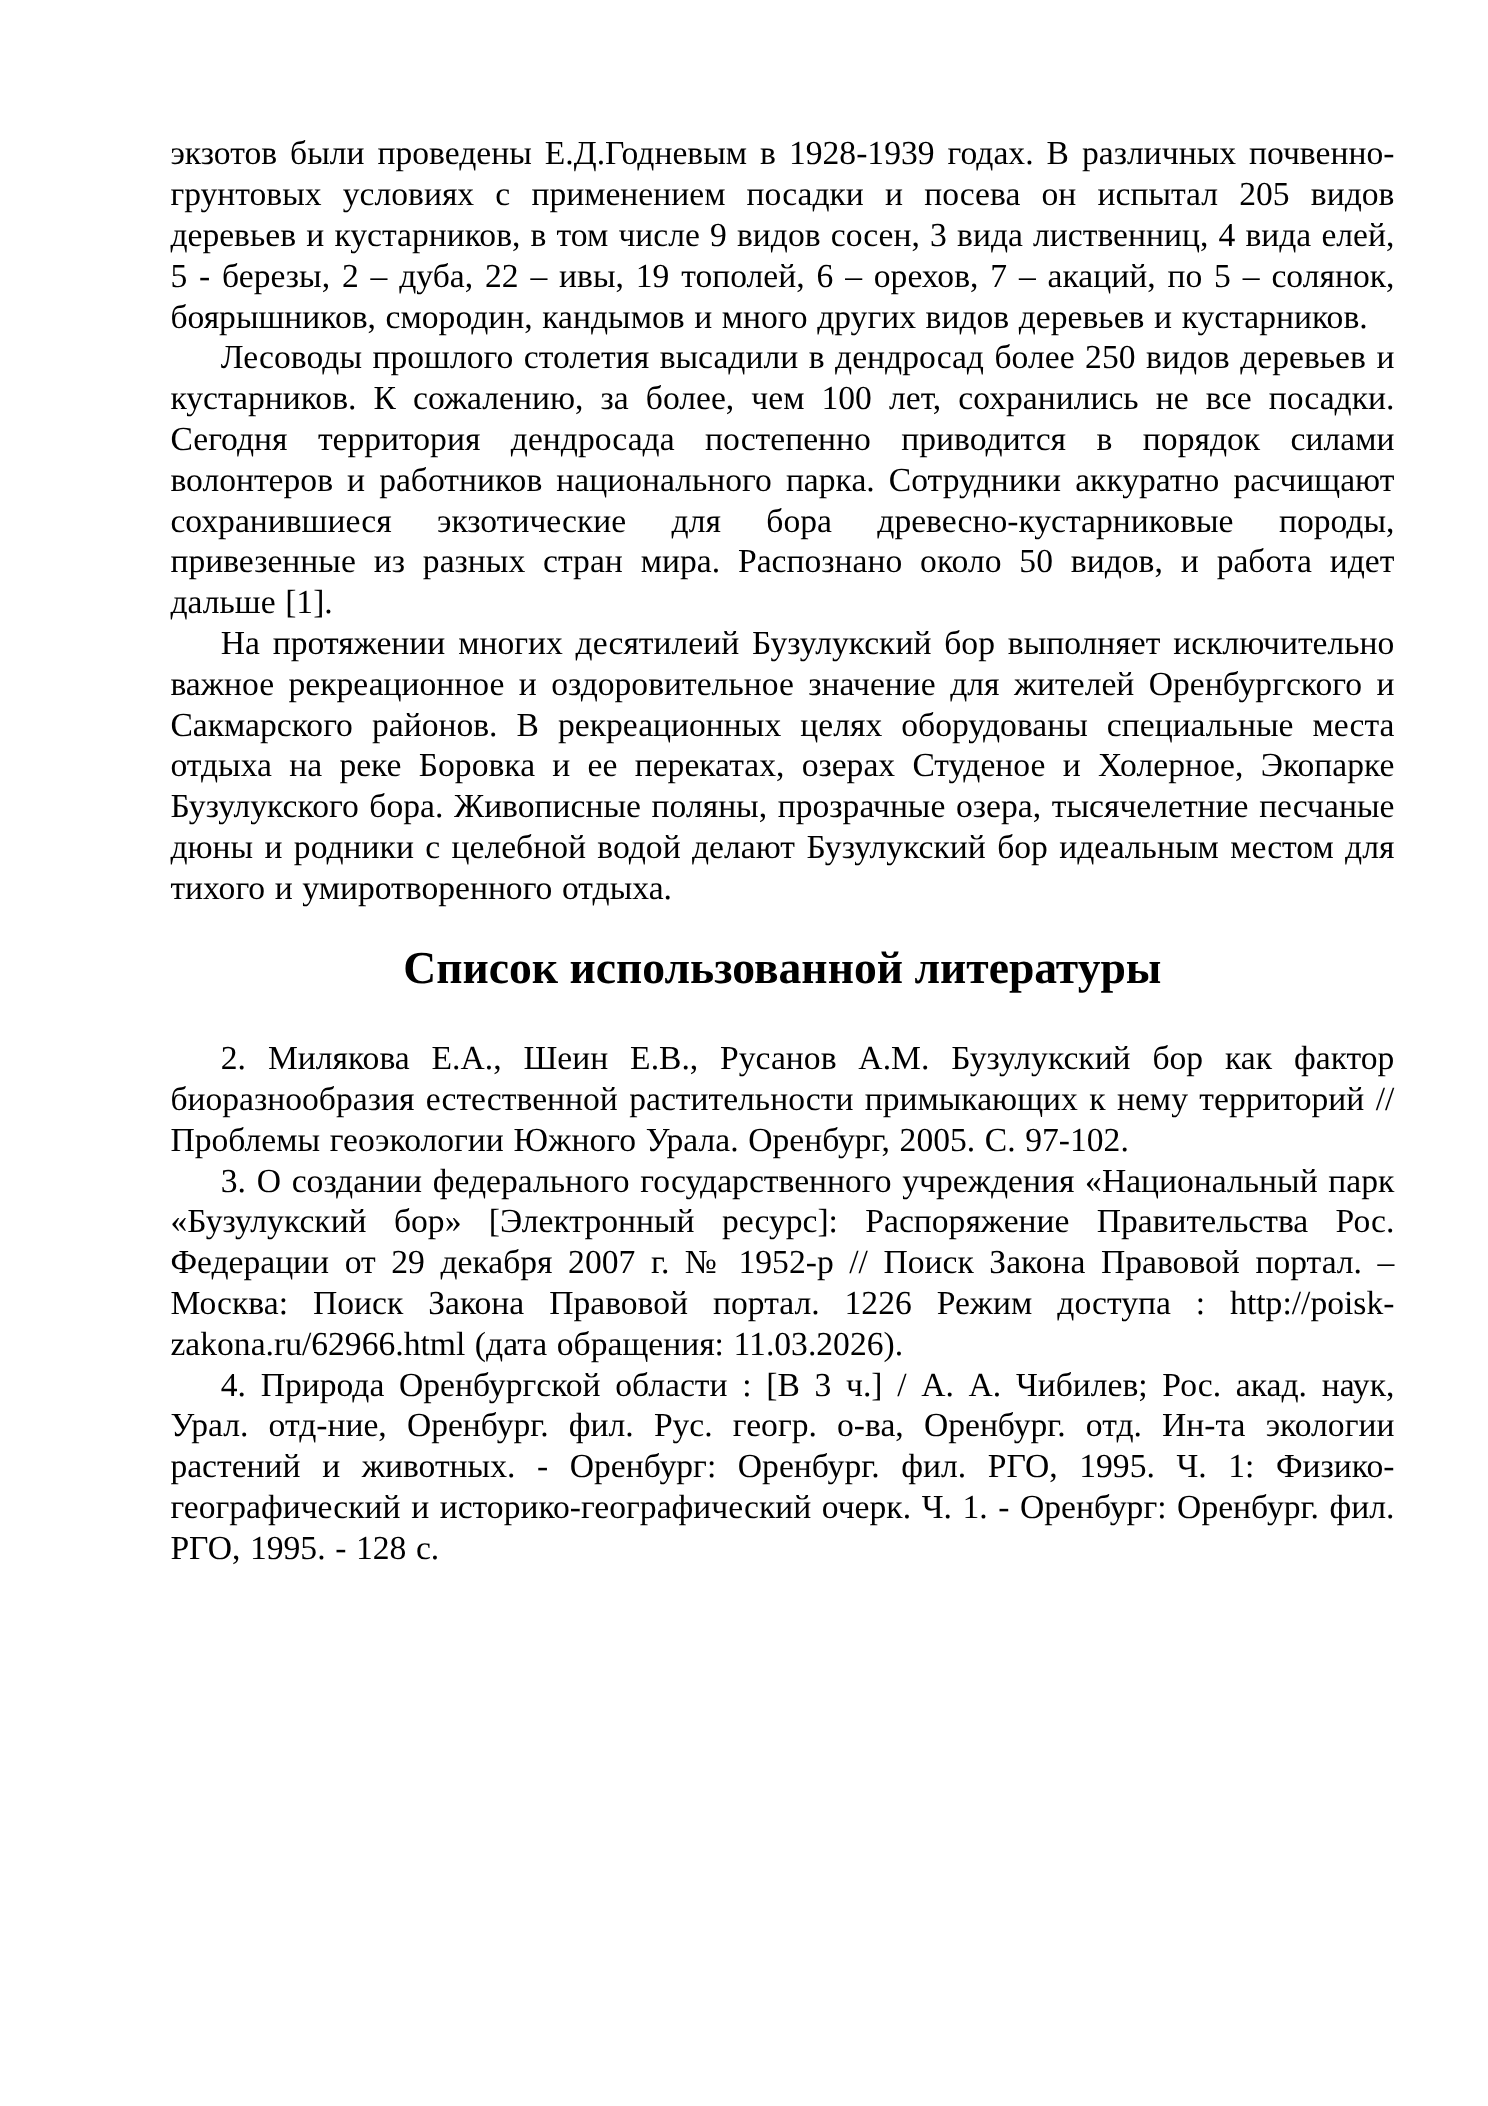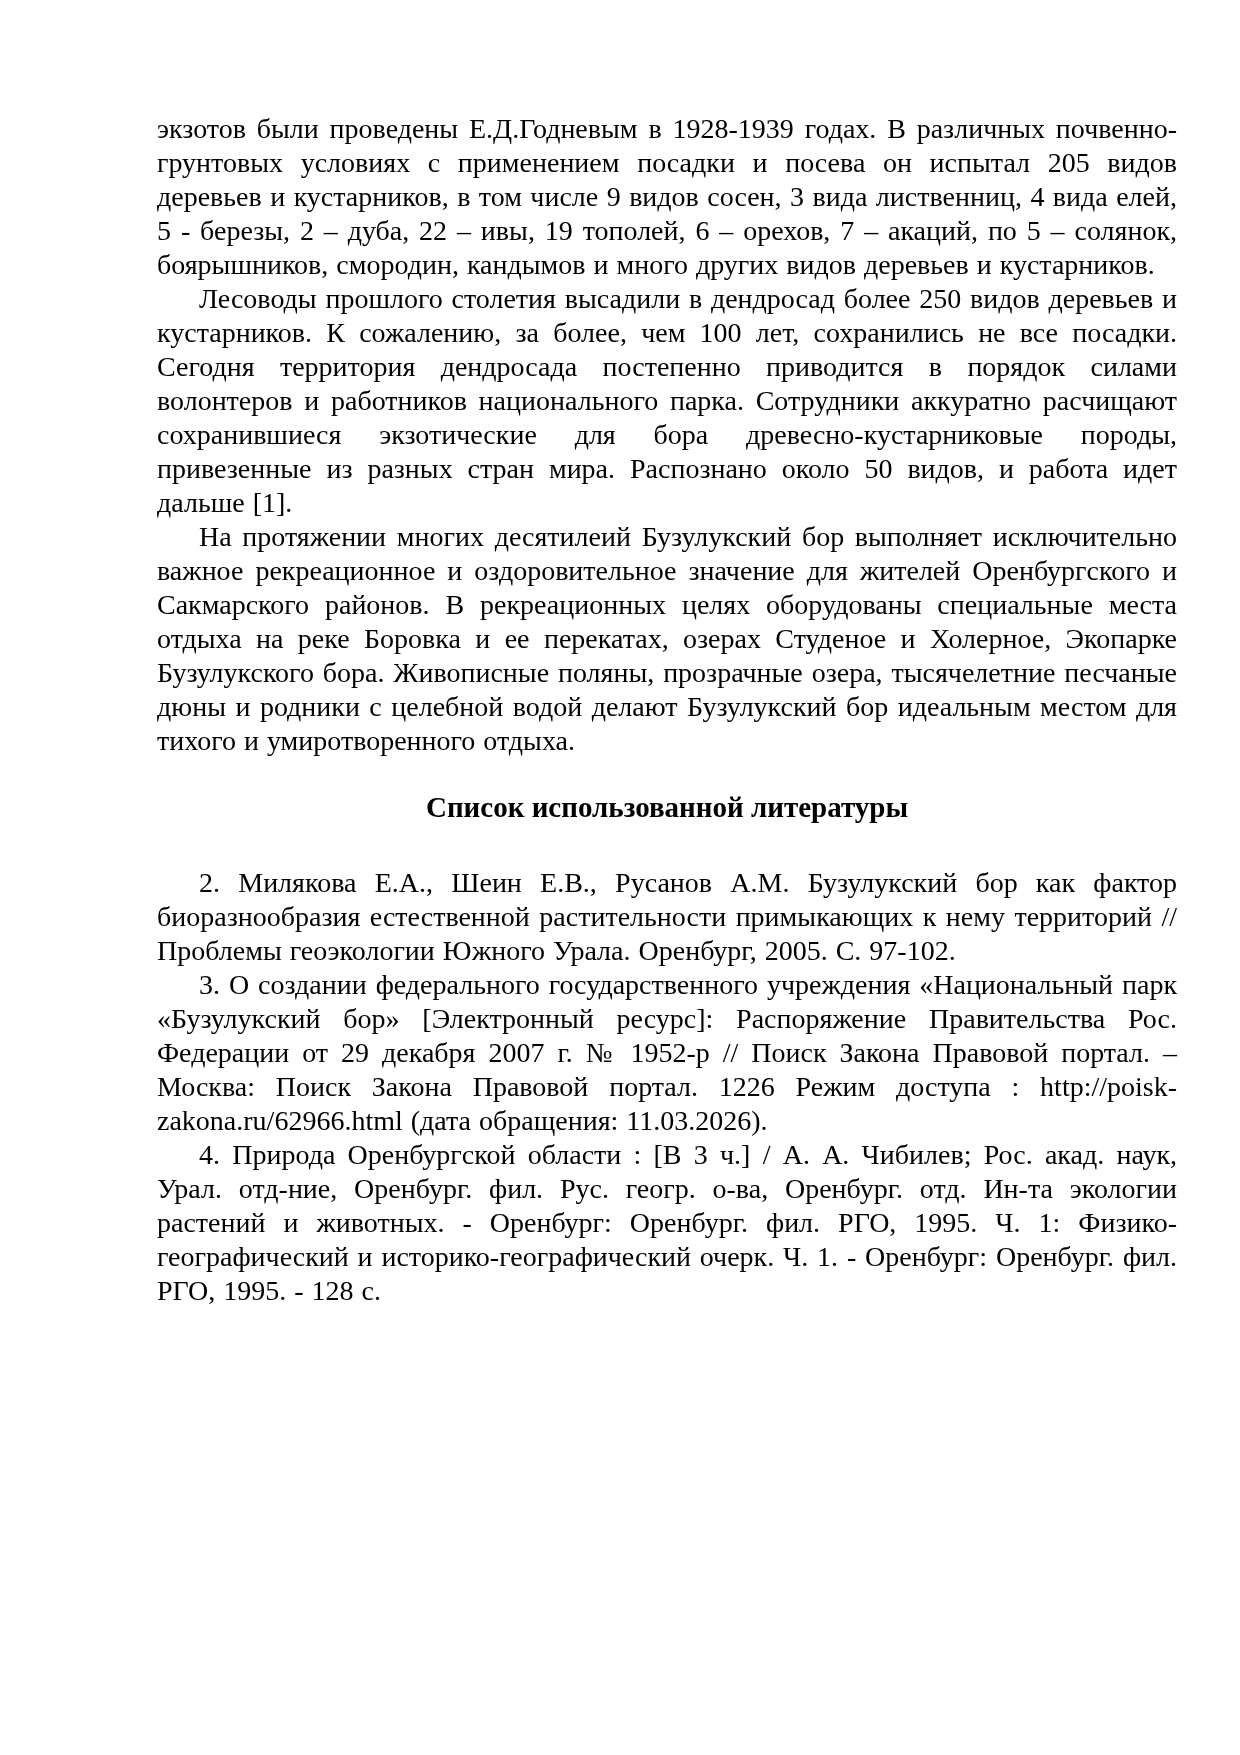--- a/index.html
+++ b/index.html
@@ -12,38 +12,38 @@
     position: relative;
     width: 1240px;
     height: 1755px;
     background: #ffffff;
     color: #000000;
     font-family: "Liberation Serif", "DejaVu Serif", serif;
     overflow: hidden;
   }
   .text-block {
     position: absolute;
-    left: 157px;
+    left: 142px;
     top: 112px;
     width: 1020px;
   }
   .para {
     margin: 0;
     font-size: 28px;
     line-height: 34px;
     text-align: justify;
     text-indent: 42px;
     word-spacing: 1px;
   }
   .para.no-indent {
     text-indent: 0;
   }
   .heading {
     margin: 32px 0 42px 0;
-    font-size: 29px;
+    font-size: 38px;
     line-height: 34px;
     font-weight: bold;
     text-align: center;
     text-indent: 0;
   }
   .page-number {
     position: absolute;
     left: 158px;
     top: 1620px;
     width: 1020px;

